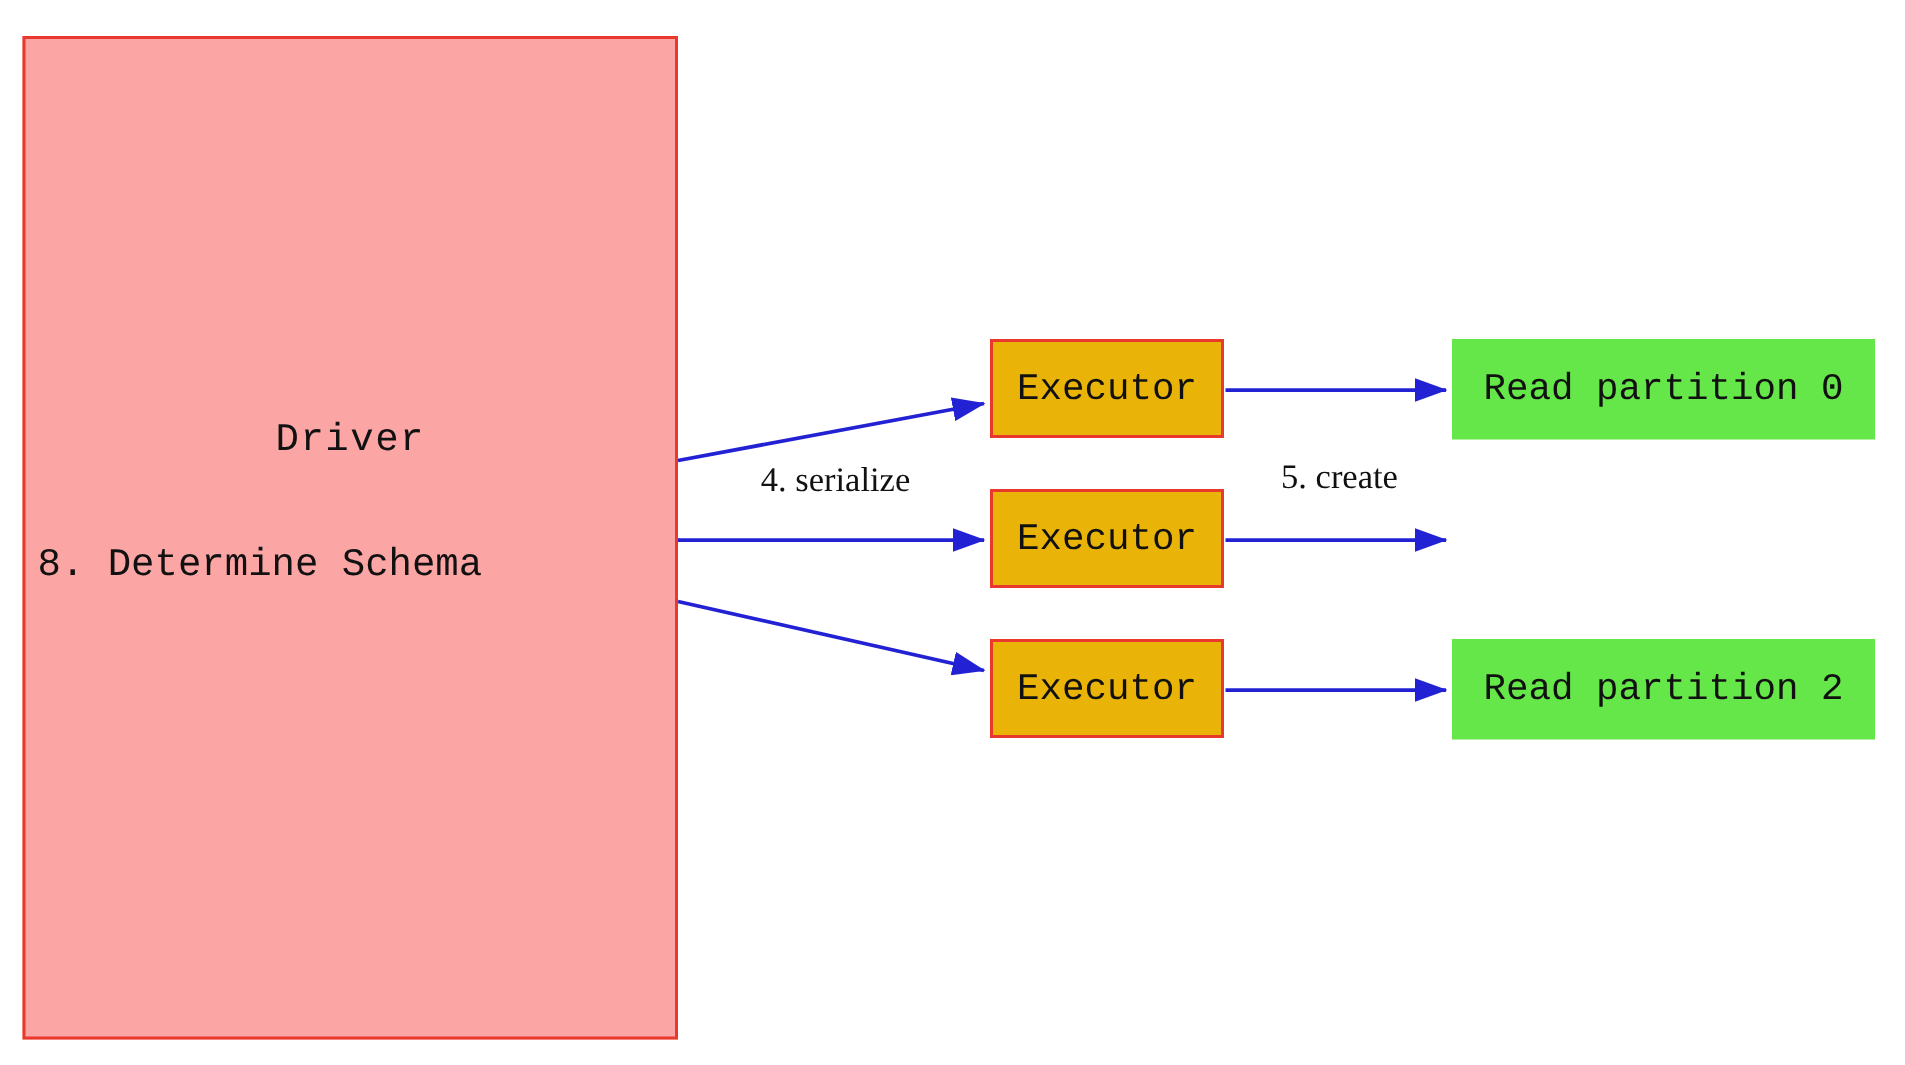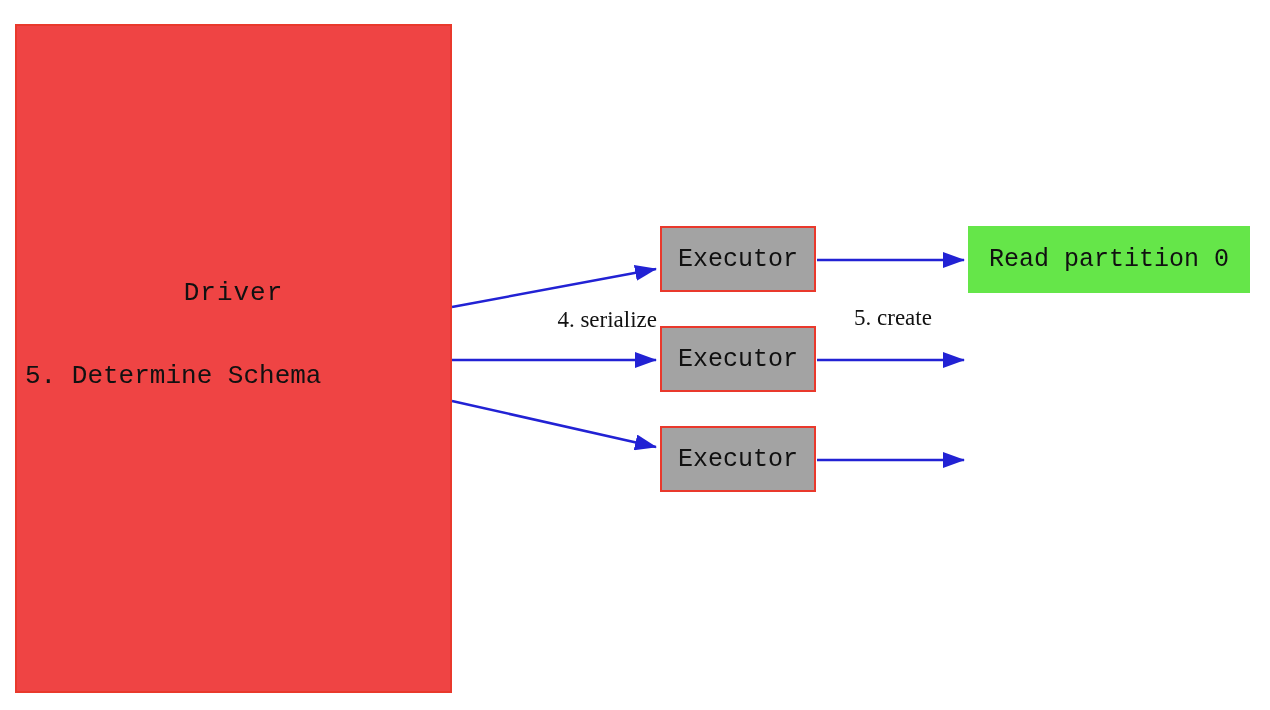--- a/index.html
+++ b/index.html
@@ -32,21 +32,21 @@
     fill: var(--blue, #2222d4);
   }
   .driver-box {
     position: absolute;
     left: 15px;
     top: 24px;
     width: 437px;
     height: 669px;
     border: 2px solid var(--red, #e9392c);
     box-sizing: border-box;
-    background: #ef4444;
+    background: #fca5a5;
   }
   .driver-title {
     position: absolute;
     top: 252px;
     left: 0;
     width: 100%;
     text-align: center;
     font-size: 26px;
     letter-spacing: 1px;
     white-space: nowrap;
@@ -59,21 +59,21 @@
     line-height: 25.5px;
     white-space: nowrap;
   }
   .executor-box {
     position: absolute;
     left: 660px;
     width: 156px;
     height: 66px;
     border: 2px solid var(--red, #e9392c);
     box-sizing: border-box;
-    background: #a3a3a3;
+    background: #eab308;
     display: flex;
     align-items: center;
     justify-content: center;
     font-size: 25px;
     white-space: nowrap;
   }
   .partition-box {
     position: absolute;
     left: 968px;
     width: 282px;
@@ -93,21 +93,20 @@
     text-align: center;
     font-family: "Liberation Serif", "DejaVu Serif", serif;
     font-size: 23px;
     line-height: 23.5px;
     white-space: nowrap;
   }
   .edge-label-serialize {
     left: 457px;
     top: 308px;
     width: 200px;
-    text-align: right;
   }
   .edge-label-reader {
     left: 813px;
     top: 306px;
     width: 160px;
   }
 </style>
 </head>
 <body>
 
@@ -123,37 +122,40 @@
     <line x1="452" y1="360" x2="656" y2="360" marker-end="url(#ah)"></line>
     <line x1="452" y1="401" x2="656" y2="447" marker-end="url(#ah)"></line>
     <line x1="817" y1="260" x2="964" y2="260" marker-end="url(#ah)"></line>
     <line x1="817" y1="360" x2="964" y2="360" marker-end="url(#ah)"></line>
     <line x1="817" y1="460" x2="964" y2="460" marker-end="url(#ah)"></line>
   </svg>
 
   <div class="driver-box">
     <div class="driver-title">Driver</div>
     <div class="driver-steps">
-      <div>5. Determine Schema</div>
+      <div>8. Determine Schema</div>
     </div>
   </div>
 
   <div class="executor-box row-0">
     <span>Executor</span>
   </div>
   <div class="executor-box row-1">
     <span>Executor</span>
   </div>
   <div class="executor-box row-2">
     <span>Executor</span>
   </div>
 
   <div class="partition-box row-0">
     <span>Read partition 0</span>
   </div>
+  <div class="partition-box row-2">
+    <span>Read partition 2</span>
+  </div>
 
   <div class="edge-label edge-label-serialize">
     <div>4. serialize</div>
   </div>
 
   <div class="edge-label edge-label-reader">
     <div>5. create</div>
   </div>
 
 </div>

